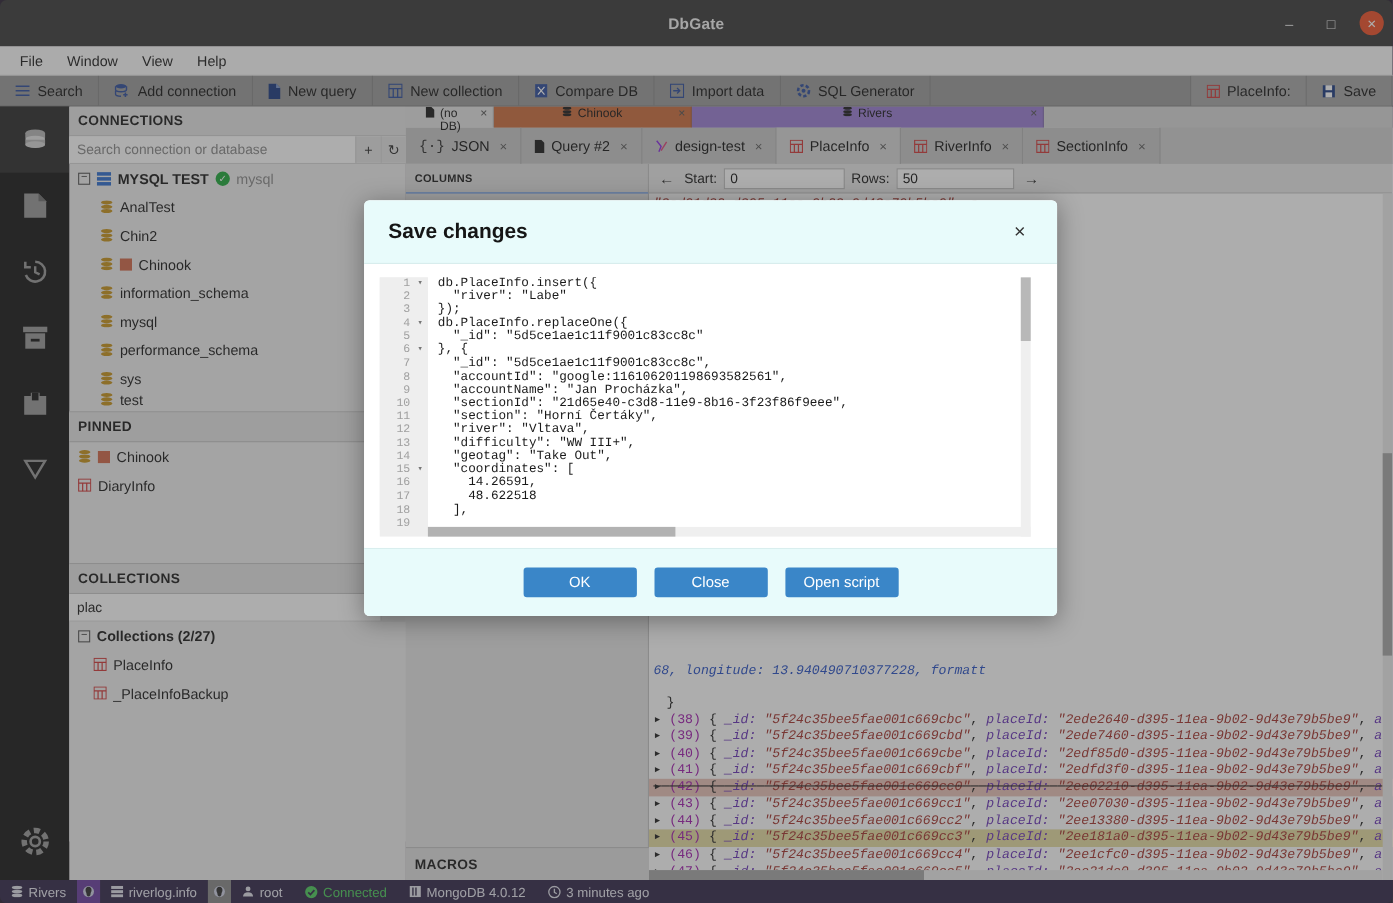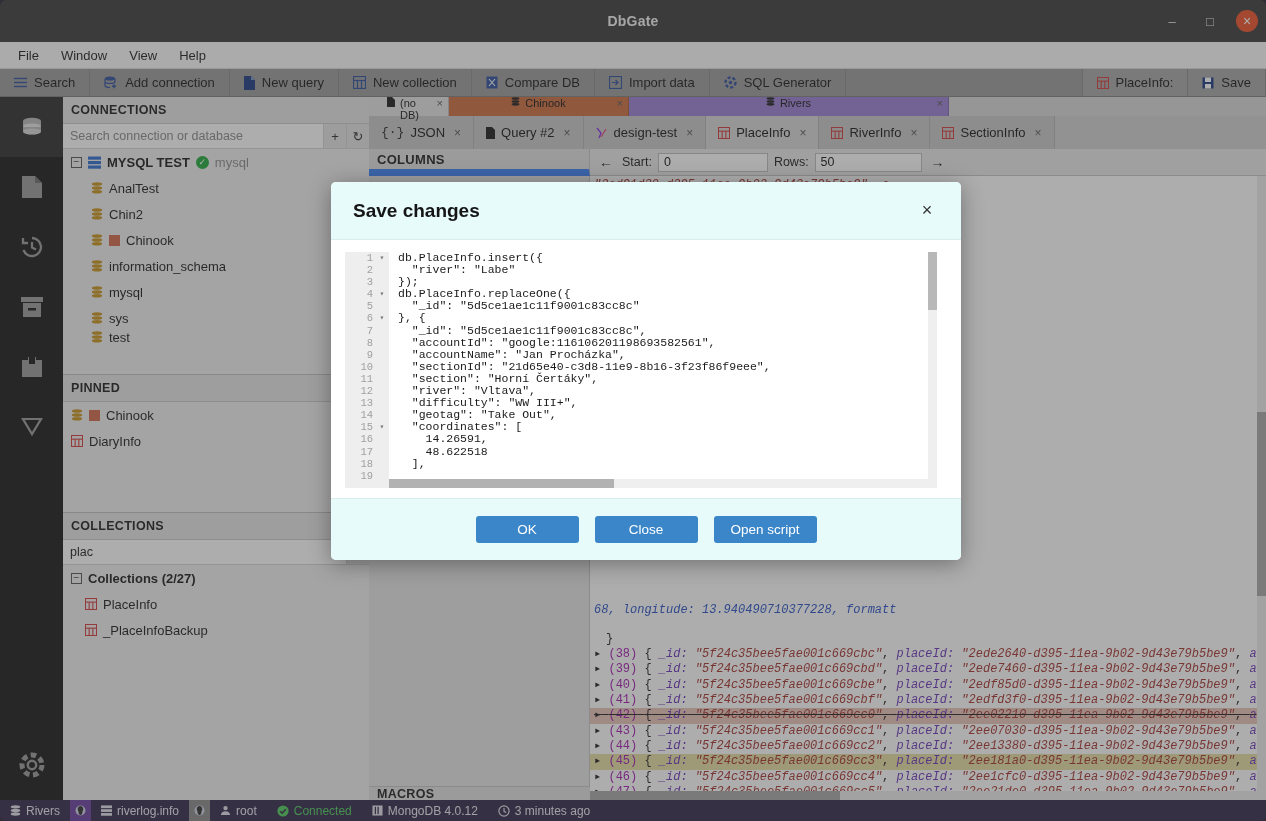--- a/index.html
+++ b/index.html
@@ -105,37 +105,37 @@
   .ftab .x { color: #5a5a5a; font-size: 12px; margin-left: 3px; }
   .ftab .ic-json { color: #2b2b2b; font-family: "Liberation Mono", monospace; }
   .ftab .ic-tbl { color: #d23a3a; }
   .ftab .ic-file { color: #1c1c1c; }
   .ftab .ic-design { color: #8a2be2; }
   .filetabs-filler { flex: 1; background: #d0d0d0; }
 
   
   .midrow { display: flex; height: 27px; background: #e6e6e6; }
   .cols-hdr { width: 221px; background: #e0e0e0; display: flex; align-items: center;
-              padding: 0 8px; font-weight: bold; font-size: 13px; color: #1c1c1c;
-              border-right: 1px solid #c4c4c4; border-bottom: 7px solid #3b82f6; letter-spacing: .3px; }
+              padding: 0 8px; font-weight: bold; font-size: 10px; color: #1c1c1c;
+              border-right: 1px solid #c4c4c4; border-bottom: 1px solid #3b82f6; letter-spacing: .3px; }
   .datatoolbar { flex: 1; display: flex; align-items: center; gap: 6px; padding: 0 6px;
                  background: #e8e8e8; border-bottom: 1px solid #c4c4c4; font-size: 12.5px; }
   .arrow-btn { width: 20px; height: 20px; display: flex; align-items: center; justify-content: center;
                color: #1d1d1d; font-size: 14px; }
   .datatoolbar label { color: #1a1a1a; }
   .datatoolbar input { height: 19px; border: 1px solid #bdbdbd; background: #fff;
                        font-size: 12.5px; padding: 0 5px; outline: none; color: #111;
                        font-family: "Liberation Sans", sans-serif; }
   .in-start { width: 110px; }
   .in-rows { width: 107px; }
 
   
   .databody { position: relative; height: 624px; display: flex; }
   .colpane { width: 221px; background: #e6e6e6; border-right: 1px solid #c4c4c4; position: relative; }
-  .macros-hdr { position: absolute; left: 0; bottom: 0; width: 221px; height: 14px; background: #e0e0e0;
+  .macros-hdr { position: absolute; left: 0; bottom: 0; width: 221px; height: 30px; background: #e0e0e0;
                 display: flex; align-items: center; padding: 0 8px; font-weight: bold;
                 font-size: 12.5px; color: #1c1c1c; border-top: 1px solid #c4c4c4; letter-spacing: .3px; }
   .jsonpane { flex: 1; background: #ffffff; overflow: hidden; position: relative;
               font-family: "Liberation Mono", monospace; font-size: 12px; }
   .jrow { height: 15.3px; white-space: pre; line-height: 15.3px; padding-left: 4px; color: #222; font-style: italic; }
   .jrow .tri { color: #222; font-style: normal; }
   .jrow .idx { color: #a21caf; font-style: normal; }
   .jrow .key { color: #6a34b8; text-align: center; }
   .jrow .str { color: #a5352f; }
   .jrow .num { color: #2a53c7; }
@@ -431,20 +431,30 @@
         <span>mysql</span>
       </div>
       <div class="tnode lvl2">
         <span class="ico-db">
           <svg width="12" height="12" viewBox="0 0 12 12">
               <ellipse cx="6" cy="2" rx="5.2" ry="1.8" fill="#c8951e"></ellipse>
               <ellipse cx="6" cy="6" rx="5.2" ry="1.8" fill="#c8951e"></ellipse>
               <ellipse cx="6" cy="9.8" rx="5.2" ry="1.8" fill="#c8951e"></ellipse>
             </svg>
         </span>
+        <span>performance_schema</span>
+      </div>
+      <div class="tnode lvl2">
+        <span class="ico-db">
+          <svg width="12" height="12" viewBox="0 0 12 12">
+              <ellipse cx="6" cy="2" rx="5.2" ry="1.8" fill="#c8951e"></ellipse>
+              <ellipse cx="6" cy="6" rx="5.2" ry="1.8" fill="#c8951e"></ellipse>
+              <ellipse cx="6" cy="9.8" rx="5.2" ry="1.8" fill="#c8951e"></ellipse>
+            </svg>
+        </span>
         <span>sys</span>
       </div>
       <div class="tnode lvl2" style="height:12px;overflow:hidden">
         <span class="ico-db">
           <svg width="12" height="12" viewBox="0 0 12 12">
               <ellipse cx="6" cy="2" rx="5.2" ry="1.8" fill="#c8951e"></ellipse>
               <ellipse cx="6" cy="6" rx="5.2" ry="1.8" fill="#c8951e"></ellipse>
               <ellipse cx="6" cy="9.8" rx="5.2" ry="1.8" fill="#c8951e"></ellipse>
             </svg>
         </span>

